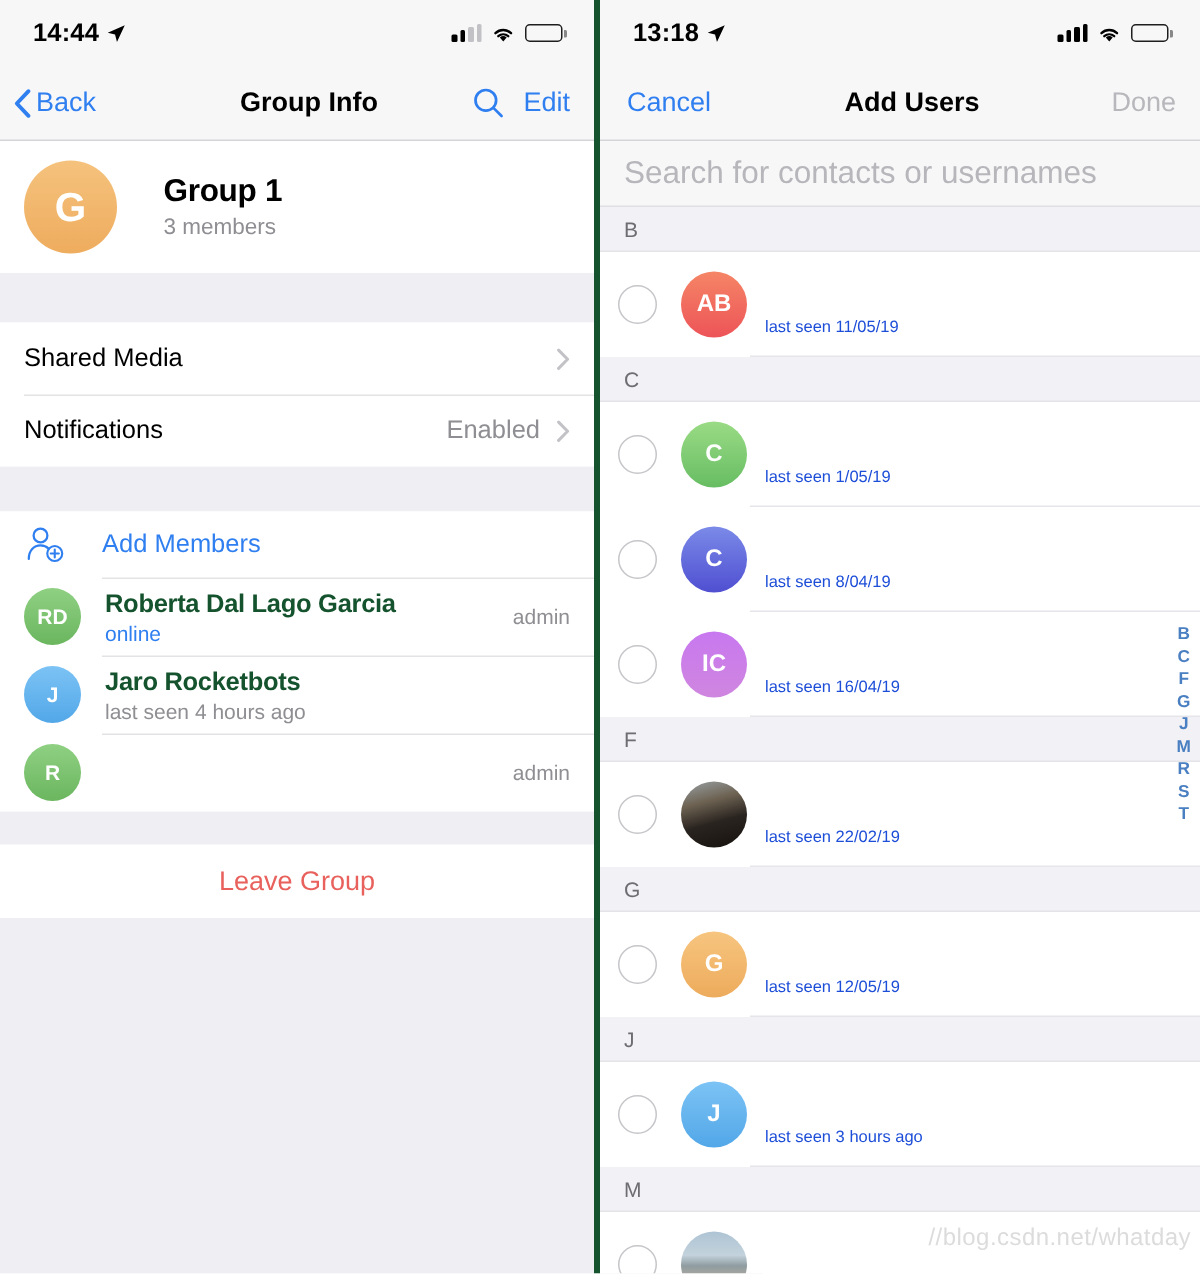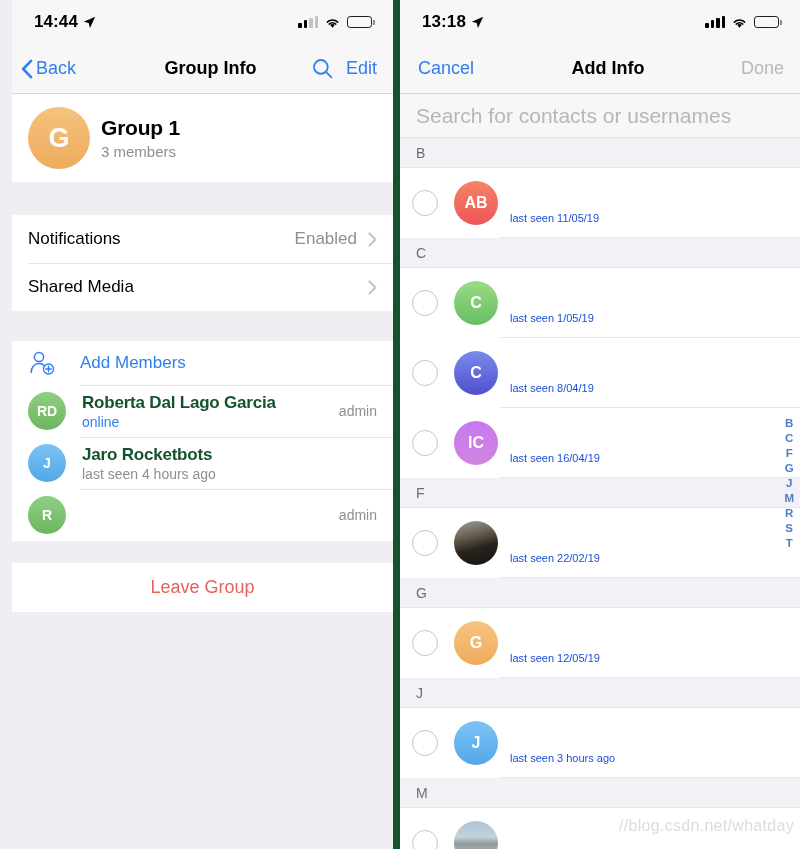--- a/index.html
+++ b/index.html
@@ -4,21 +4,21 @@
 <style>
   * { box-sizing: border-box; margin: 0; padding: 0; }
   html, body {
     width: 800px; height: 849px;
     font-family: "Liberation Sans", sans-serif;
     background: #ffffff;
     overflow: hidden;
   }
   .screen { display: flex; width: 800px; height: 849px; }
   .panel { width: 400px; height: 849px; position: relative; overflow: hidden; background: #efeef3; }
-  .panel-left { border-right: 7px solid #14532d; padding-left: 12px; }
+  .panel-left { border-right: 4px solid #14532d; }
 
   
   .statusbar {
     height: 44px; background: #f7f7f8;
     display: flex; align-items: center; justify-content: space-between;
     padding: 0 18px 0 22px;
   }
   .sb-time { font-size: 17px; font-weight: 700; color: #000; letter-spacing: .1px; }
   .sb-left { display: flex; align-items: center; gap: 5px; }
   .loc-arrow { width: 13px; height: 13px; display: block; }
@@ -58,21 +58,21 @@
 
   
   .group-block { background: #fff; height: 88px; display: flex; align-items: center; padding: 0 16px; }
   .group-avatar {
     width: 62px; height: 62px; border-radius: 50%;
     background: linear-gradient(180deg, #f5c27d 0%, #eeac5e 100%);
     color: #fff; font-size: 27px; font-weight: 600;
     display: flex; align-items: center; justify-content: center;
     flex: 0 0 auto;
   }
-  .group-meta { margin-left: 11px; }
+  .group-meta { margin-left: 31px; }
   .group-name { font-size: 21px; font-weight: 600; color: #000; letter-spacing: -.2px; }
   .group-sub { font-size: 15px; color: #8e8e93; margin-top: 3px; }
 
   .gap { background: #efeef3; }
   .gap-22 { height: 22px; }
   .gap-33 { height: 33px; }
   .gap-30 { height: 30px; }
 
   .list-card { background: #fff; }
   .row {
@@ -220,29 +220,29 @@
       <div class="group-meta">
         <div class="group-name">Group 1</div>
         <div class="group-sub">3 members</div>
       </div>
     </div>
 
     <div class="gap gap-33"></div>
 
     <div class="list-card">
       <div class="row">
+        <span class="row-label">Shared Media</span>
+        <span class="row-value"></span>
+        <svg class="chev" viewBox="0 0 9 15">
+          <path d="M1.4 1.4 L7.4 7.5 L1.4 13.6" stroke="#c3c3c7" stroke-width="2" fill="none" stroke-linecap="round" stroke-linejoin="round"></path>
+        </svg>
+      </div>
+      <div class="row">
         <span class="row-label">Notifications</span>
         <span class="row-value">Enabled</span>
-        <svg class="chev" viewBox="0 0 9 15">
-          <path d="M1.4 1.4 L7.4 7.5 L1.4 13.6" stroke="#c3c3c7" stroke-width="2" fill="none" stroke-linecap="round" stroke-linejoin="round"></path>
-        </svg>
-      </div>
-      <div class="row">
-        <span class="row-label">Shared Media</span>
-        <span class="row-value"></span>
         <svg class="chev" viewBox="0 0 9 15">
           <path d="M1.4 1.4 L7.4 7.5 L1.4 13.6" stroke="#c3c3c7" stroke-width="2" fill="none" stroke-linecap="round" stroke-linejoin="round"></path>
         </svg>
       </div>
     </div>
 
     <div class="gap gap-30"></div>
 
     <div class="list-card">
       <div class="add-members-row">
@@ -311,21 +311,21 @@
           <span class="batt-body"><span class="batt-fill" style="width:55%"></span></span>
           <span class="batt-cap"></span>
         </span>
       </div>
     </div>
 
     <div class="navbar">
       <div class="nav-left" style="padding-left:18px">
         <span class="nav-btn">Cancel</span>
       </div>
-      <div class="nav-title">Add Info</div>
+      <div class="nav-title">Add Users</div>
       <div class="nav-right">
         <span class="nav-btn dim">Done</span>
       </div>
     </div>
 
     <div class="search-bar">
       <input class="search-input" type="text" placeholder="Search for contacts or usernames" style="">
     </div>
 
     <div class="sec-header">B</div>

